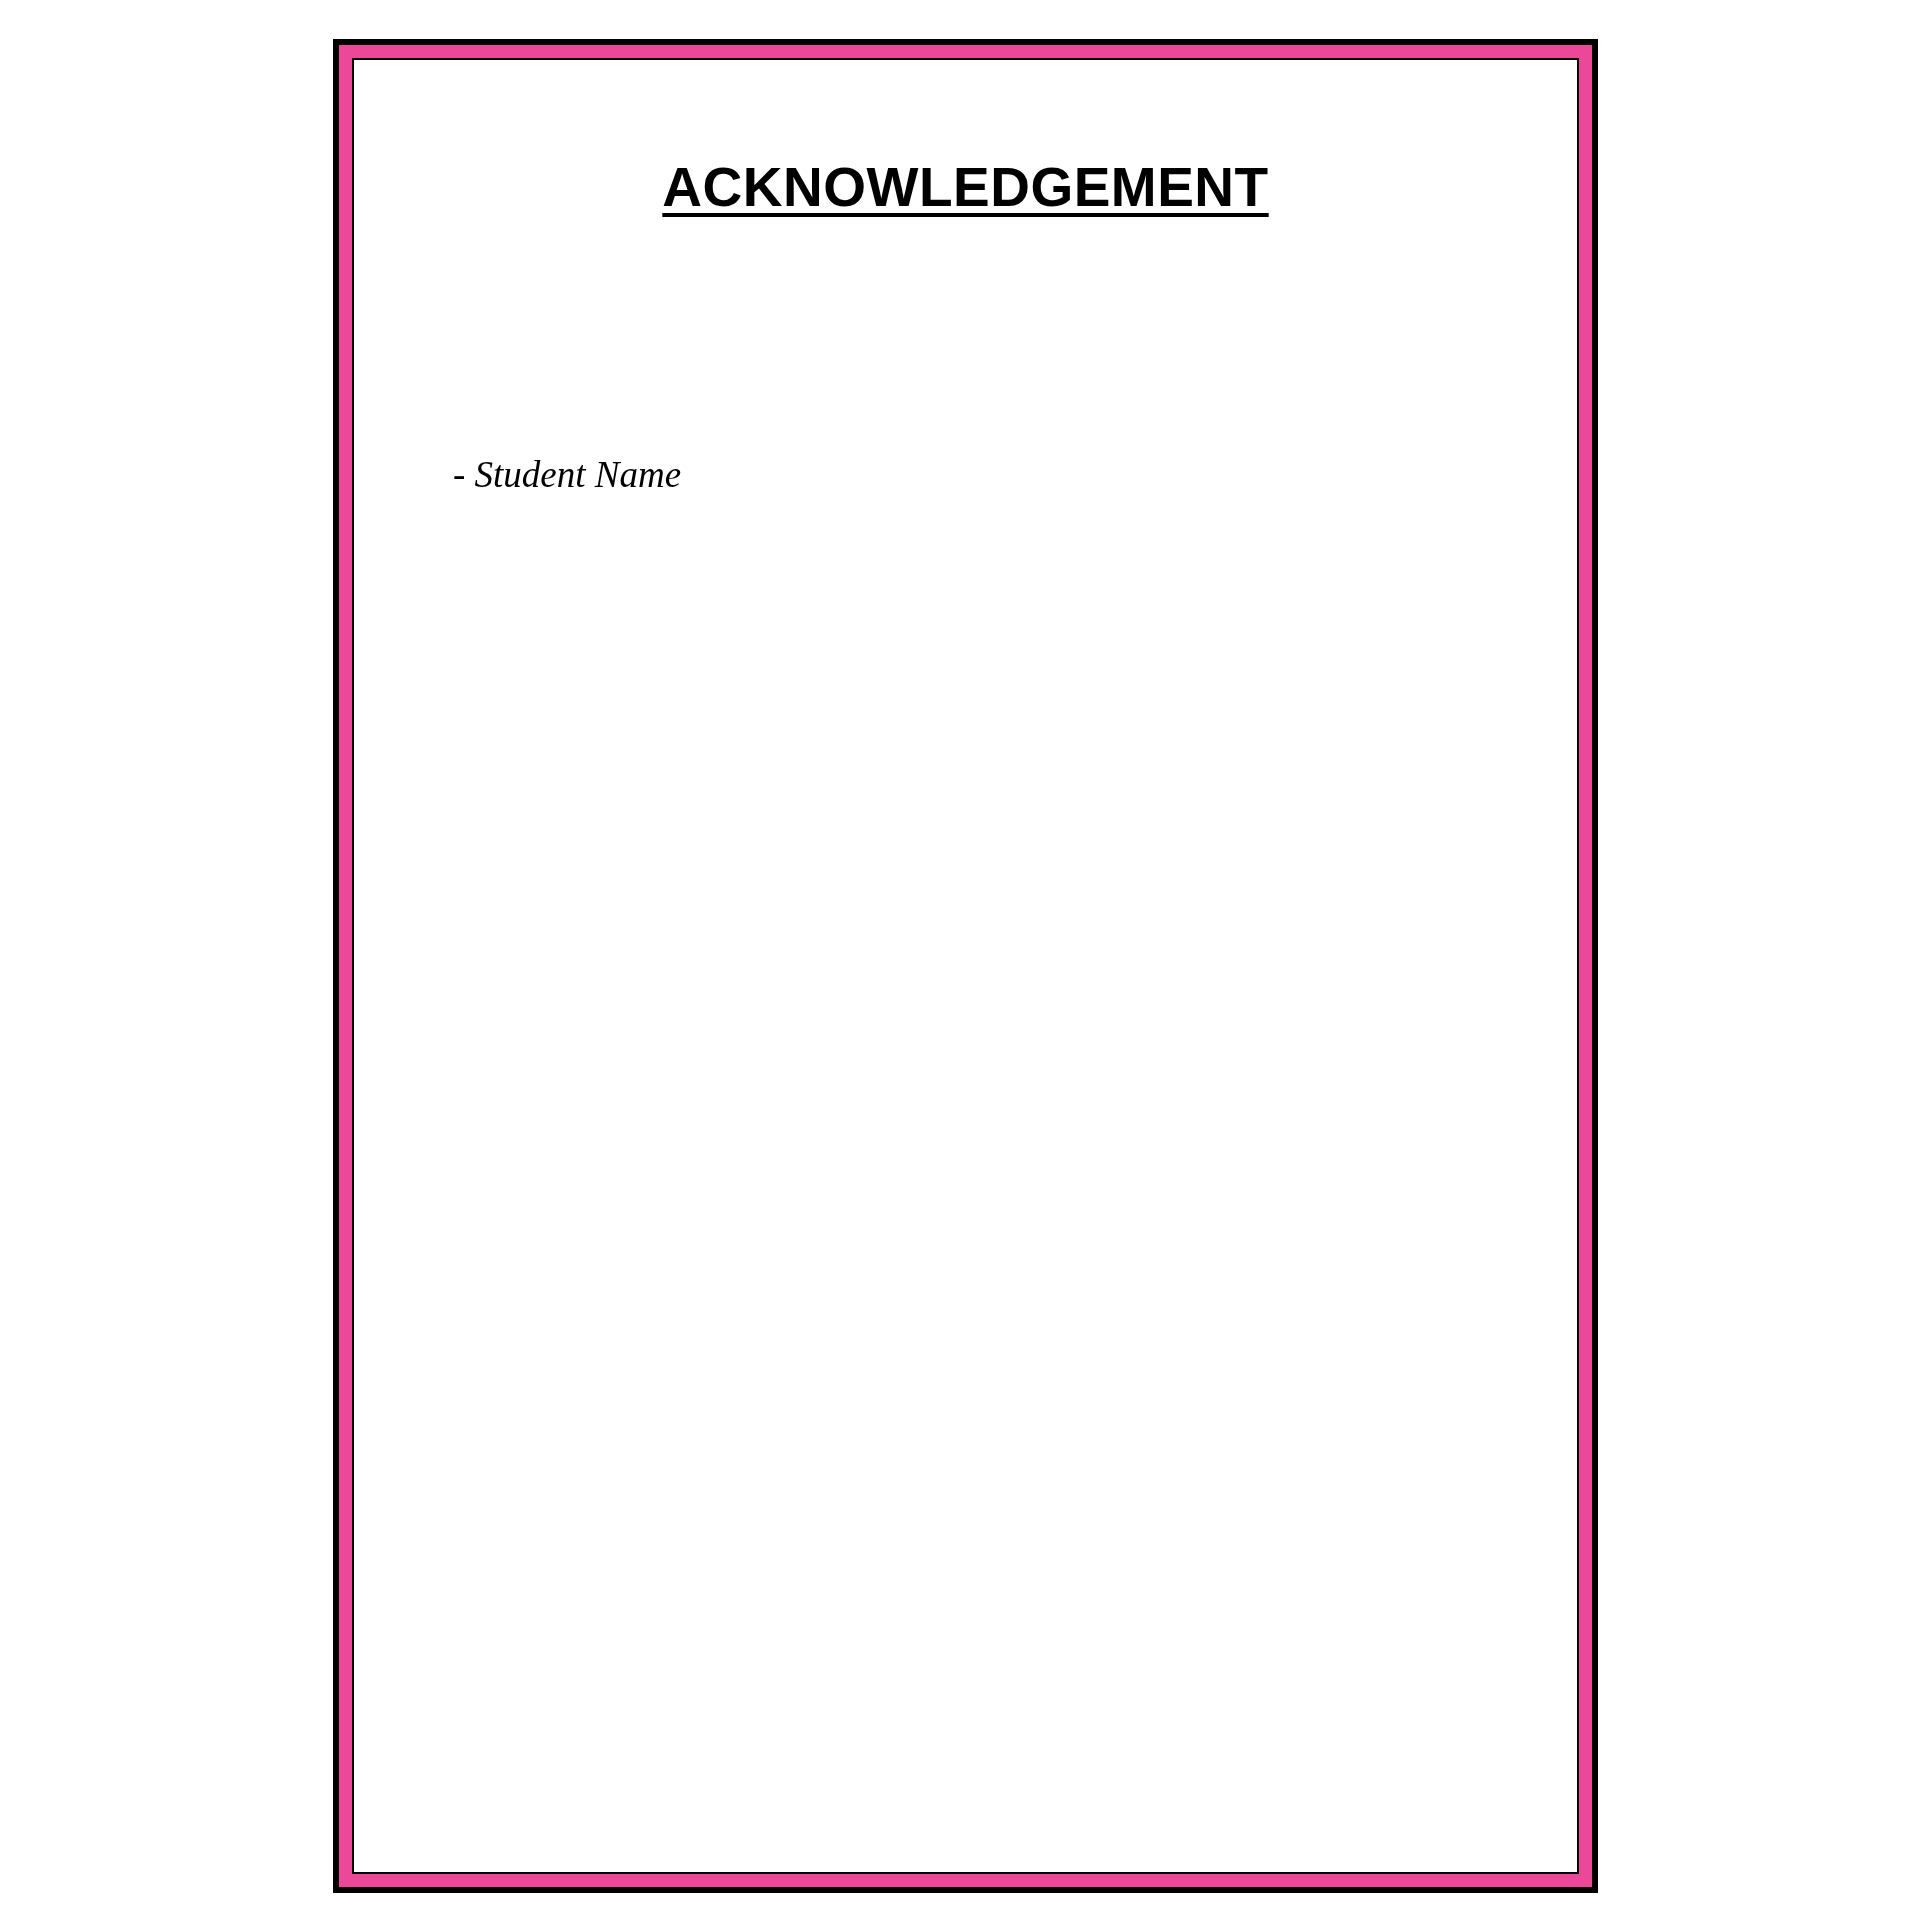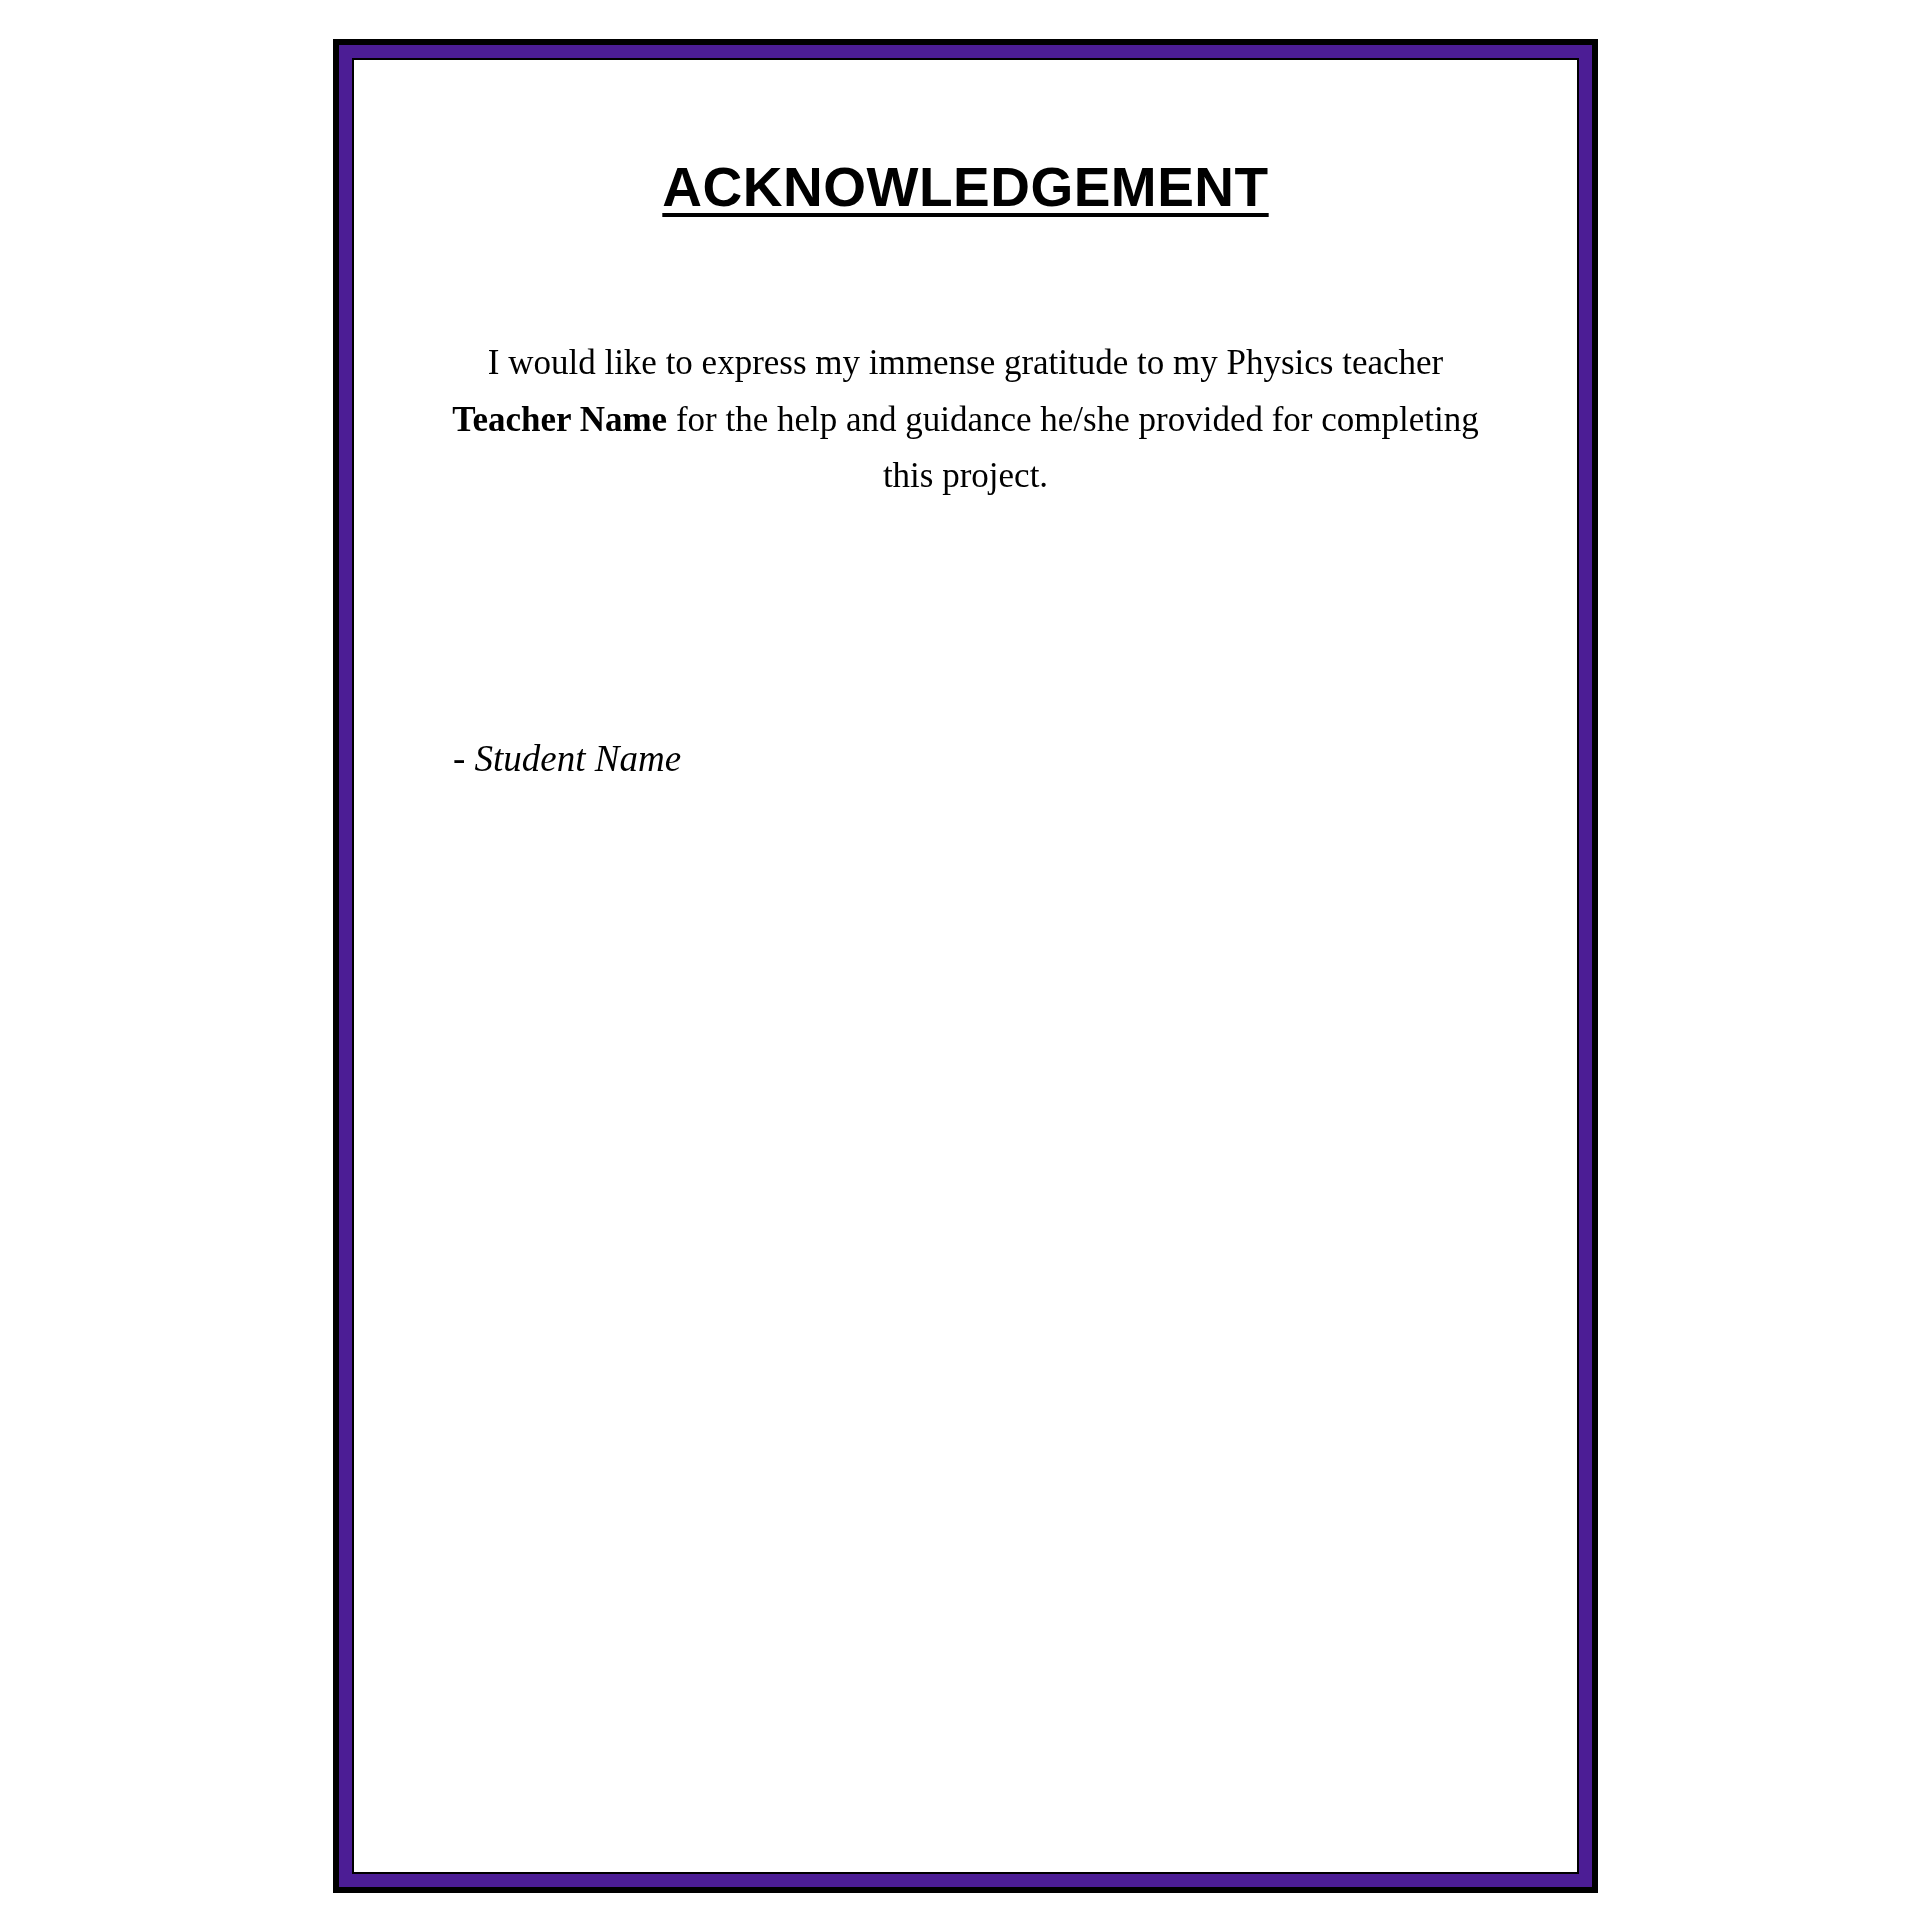--- a/index.html
+++ b/index.html
@@ -23,21 +23,21 @@
 
   
   .page-frame-outer {
     position: absolute;
     left: 333px;
     top: 39px;
     width: 1265px;
     height: 1854px;
     border: 6.8px solid #000000;
     box-sizing: border-box;
-    background: #4c1d95;
+    background: #ec4899;
   }
 
   
   .page-frame-inner {
     position: absolute;
     left: 12.6px;
     top: 12.6px;
     right: 12.6px;
     bottom: 12.6px;
     border: 2.9px solid #000000;
@@ -139,23 +139,20 @@
     <div class="page-frame-inner">
 
       <div class="page-content">
 
         <h1 class="doc-title">
           <span class="underlined">ACKNOWLEDGEMENT</span>
         </h1>
 
         <div class="body-block">
 
-          <p class="para">
-            <span>I would like to express my immense gratitude to my Physics teacher </span><b>Teacher Name</b><span> for the help and guidance he/she provided for completing this project.</span>
-          </p>
 
 
 
         </div>
 
         <div class="signature">- Student Name</div>
 
       </div>
 
 

